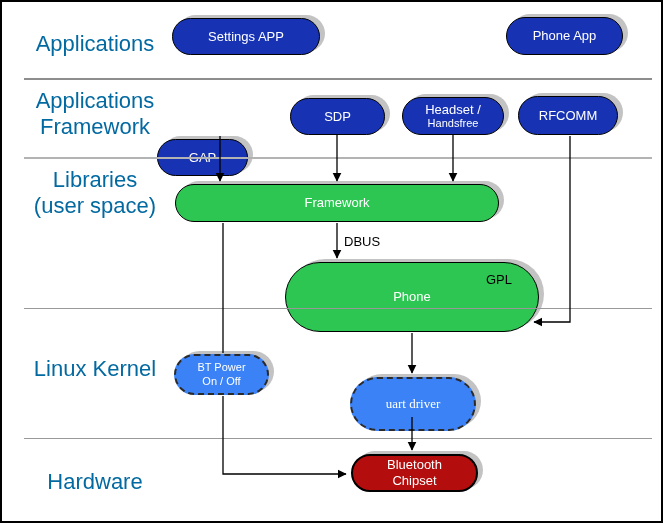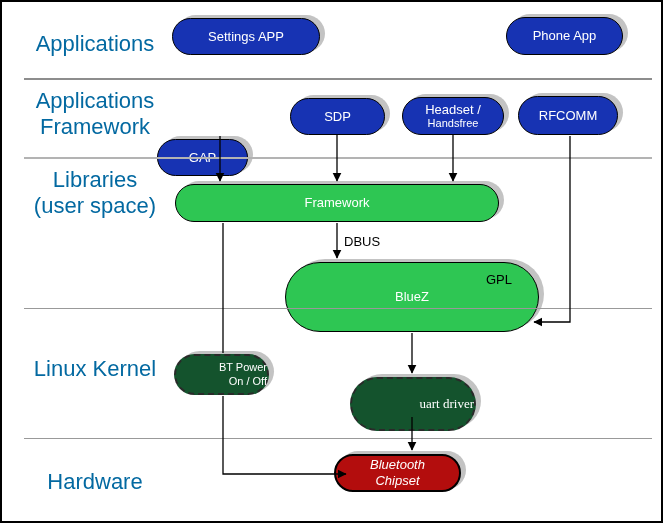--- a/index.html
+++ b/index.html
@@ -16,21 +16,21 @@
   .div3{top:306px;height:1px;background:#999;}
   .div4{top:436px;height:1px;background:#999;}
 
   
   .pill{position:absolute;box-sizing:border-box;border-radius:999px;
     border:1px solid #000;box-shadow:5px -3px 0 #c3c3c3;
     display:flex;flex-direction:column;align-items:center;justify-content:center;
     color:#fff;font-size:13px;line-height:1.2;text-align:center;z-index:2;}
   .blue{background:#1733b3;}
   .green{background:#2ec653;}
-  .red{background:#14532d;border:2px dashed #2a2a2a;align-items:flex-end;}
+  .red{background:#3b82f6;border:2px dashed #2a2a2a;}
   .red-solid{background:#b30d0d;border:2px solid #000;}
   .sub{font-size:11px;line-height:1.2;}
   .gpl-tag{position:absolute;top:9px;right:26px;color:#000;font-size:13px;margin-left:28px;}
 
   
   .edge-label{position:absolute;left:342px;top:232px;color:#000;font-size:13px;z-index:4;}
 
   
   #edges{position:absolute;left:0;top:0;z-index:4;pointer-events:none;}
 
@@ -38,21 +38,21 @@
   #settings-app{left:170px;top:16px;width:148px;height:37px;}
   #phone-app{left:504px;top:15px;width:117px;height:38px;}
   #gap{left:155px;top:97px;width:91px;height:37px;margin-top:40px;}
   #sdp{left:288px;top:96px;width:95px;height:37px;}
   #headset{left:400px;top:95px;width:102px;height:38px;}
   #rfcomm{left:516px;top:94px;width:100px;height:39px;}
   #framework{left:173px;top:182px;width:324px;height:38px;}
   #bluez{left:283px;top:260px;width:254px;height:70px;}
   #bt-power{left:172px;top:352px;width:95px;height:41px;}
   #uart{left:348px;top:375px;width:126px;height:54px;font-family:Liberation Serif, serif;}
-  #chipset{left:332px;top:452px;width:127px;height:38px;font-style:italic;}
+  #chipset{left:349px;top:452px;width:127px;height:38px;}
 
   #lbl-applications{top:29px;}
   #lbl-app-framework{top:86px;}
   #lbl-libraries{top:165px;}
   #lbl-linux-kernel{top:354px;}
   #lbl-hardware{top:467px;}
 </style>
 </head>
 <body>
 
@@ -89,21 +89,21 @@
   </div>
   <div class="pill blue" id="rfcomm">
     <span>RFCOMM</span>
   </div>
 
   <div class="pill green" id="framework">
     <span>Framework</span>
   </div>
   <div class="pill green" id="bluez">
     <span class="gpl-tag">GPL</span>
-    <span>BlueZ</span>
+    <span>Phone</span>
   </div>
 
   <div class="pill red" id="bt-power">
     <span class="sub">BT Power</span>
     <span class="sub">On / Off</span>
   </div>
   <div class="pill red" id="uart">
     <span>uart driver</span>
   </div>
   <div class="pill red-solid" id="chipset">

